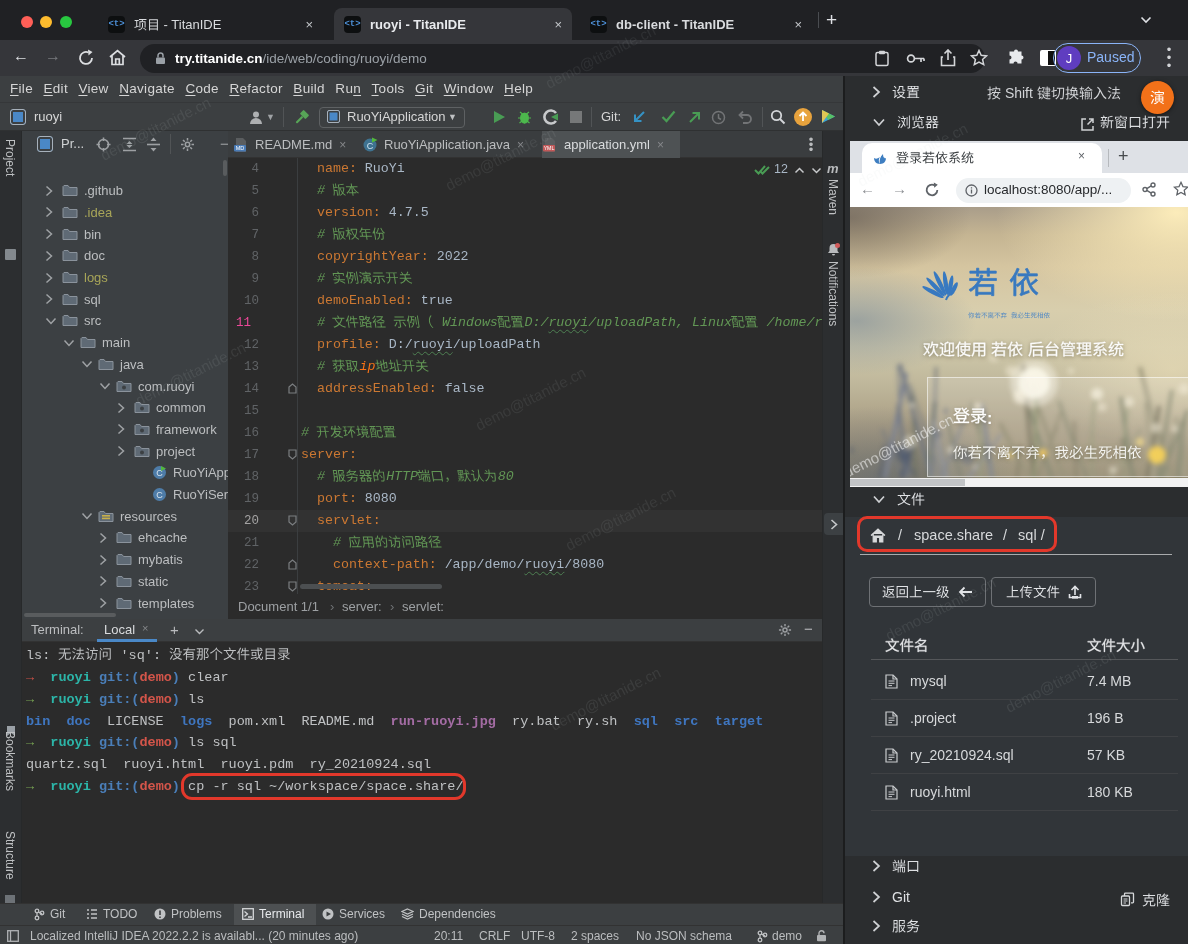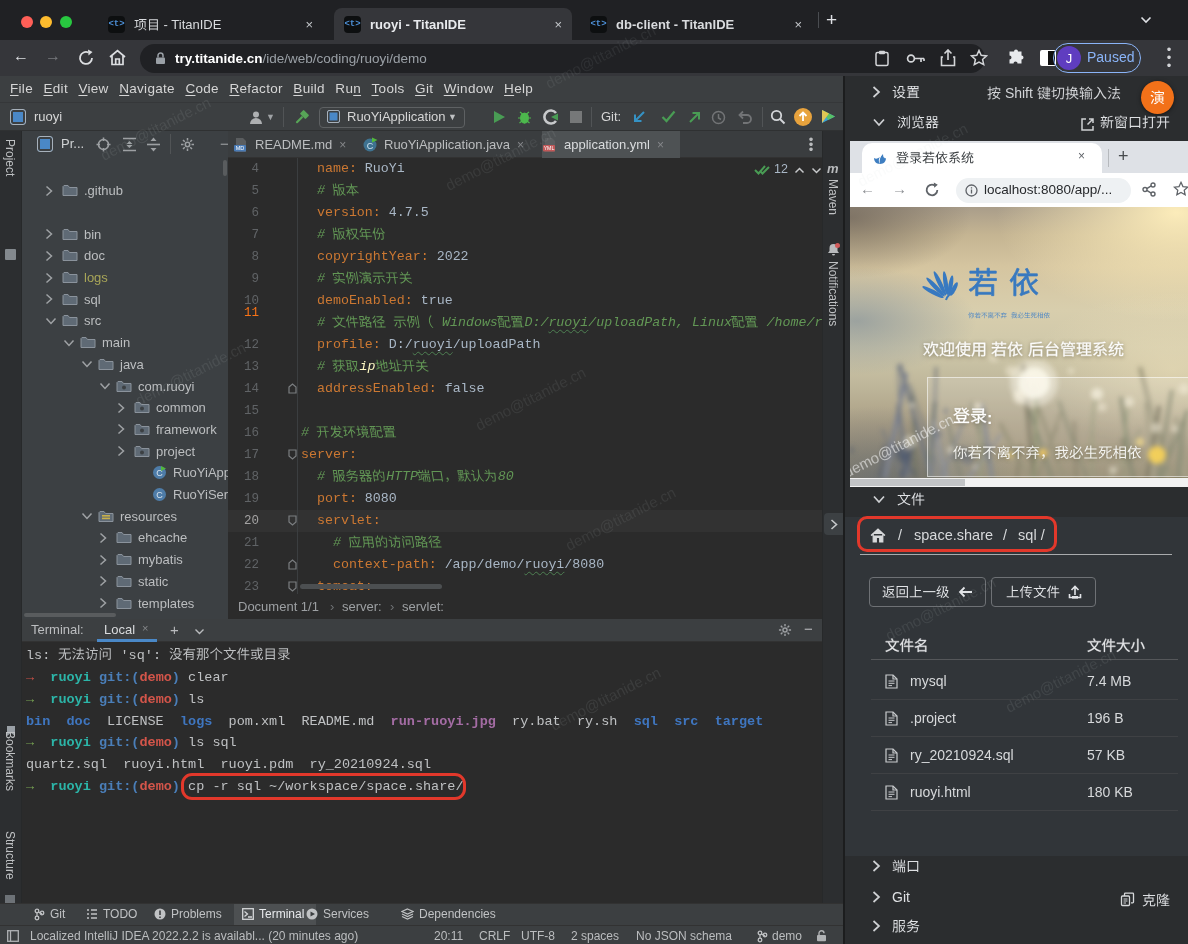--- a/index.html
+++ b/index.html
@@ -313,20 +313,33 @@
           <path d="M1.5 1.5 L6.5 6 L1.5 10.5" fill="none" stroke="#9fa2a5" stroke-width="1.5"></path>
         </svg>
       </span>
       <span style="margin-right:6px;display:inline-flex;flex:none;">
         <svg width="16" height="13" viewBox="0 0 16 13">
           <path d="M1 2.5 L1 11.5 L15 11.5 L15 3.5 L7.5 3.5 L6 1.5 L2 1.5 Z" fill="#5f6a75" stroke="#8b939c" stroke-width="1"></path>
         </svg>
       </span>
       <span>.github</span>
     </div>
+<div class="trow" style="top:70.4px; padding-left:23px;">
+      <span class="chev">
+        <svg width="8" height="12" viewBox="0 0 8 12">
+          <path d="M1.5 1.5 L6.5 6 L1.5 10.5" fill="none" stroke="#9fa2a5" stroke-width="1.5"></path>
+        </svg>
+      </span>
+      <span style="margin-right:6px;display:inline-flex;flex:none;">
+        <svg width="16" height="13" viewBox="0 0 16 13">
+          <path d="M1 2.5 L1 11.5 L15 11.5 L15 3.5 L7.5 3.5 L6 1.5 L2 1.5 Z" fill="#5f6a75" stroke="#8b939c" stroke-width="1"></path>
+        </svg>
+      </span>
+      <span><span style="color:#a8a558">.idea</span></span>
+    </div>
 <div class="trow" style="top:92.1px; padding-left:23px;">
       <span class="chev">
         <svg width="8" height="12" viewBox="0 0 8 12">
           <path d="M1.5 1.5 L6.5 6 L1.5 10.5" fill="none" stroke="#9fa2a5" stroke-width="1.5"></path>
         </svg>
       </span>
       <span style="margin-right:6px;display:inline-flex;flex:none;">
         <svg width="16" height="13" viewBox="0 0 16 13">
           <path d="M1 2.5 L1 11.5 L15 11.5 L15 3.5 L7.5 3.5 L6 1.5 L2 1.5 Z" fill="#5f6a75" stroke="#8b939c" stroke-width="1"></path>
         </svg>
@@ -604,21 +617,21 @@
           <use href="#g5B9E" x="0"></use>
           <use href="#g4F8B" x="1000"></use>
           <use href="#g6F14" x="2000"></use>
           <use href="#g793A" x="3000"></use>
           <use href="#g5F00" x="4000"></use>
           <use href="#g5173" x="5000"></use>
         </g>
       </svg></div>
 <div class="lnum" style="top:159.0px;color:#606366;">10</div>
 <div class="cl" style="top:159.0px;"><span class="val" style="color:#a9b7c6;">  </span><span class="key" style="color:#cc7832;">demoEnabled:</span><span class="val" style="color:#a9b7c6;"> true</span></div>
-<div class="lnum" style="top:171px;color:#f97316;">11</div>
+<div class="lnum" style="top:181.0px;color:#ec4899;text-align:center;">11</div>
 <div class="cl" style="top:181.0px;"><span class="val" style="color:#a9b7c6;">  </span><span class="com" style="color:#629755;font-style:italic;"># </span><svg width="53.2" height="13.3" viewBox="0 0 4000 1000" style="display:inline-block;vertical-align:-0.14em;overflow:visible;">
         <g fill="#629755" transform="translate(0,880) scale(1,-1) skewX(-9)">
           <use href="#g6587" x="0"></use>
           <use href="#g4EF6" x="1000"></use>
           <use href="#g8DEF" x="2000"></use>
           <use href="#g5F84" x="3000"></use>
         </g>
       </svg><span class="com" style="color:#629755;font-style:italic;"> </span><svg width="39.9" height="13.3" viewBox="0 0 3000 1000" style="display:inline-block;vertical-align:-0.14em;overflow:visible;">
         <g fill="#629755" transform="translate(0,880) scale(1,-1) skewX(-9)">
           <use href="#g793A" x="0"></use>
@@ -637,21 +650,21 @@
         </g>
       </svg><span class="com" style="color:#629755;font-style:italic;"> /home/ru</span></div>
 <div class="lnum" style="top:203.0px;color:#606366;">12</div>
 <div class="cl" style="top:203.0px;"><span class="val" style="color:#a9b7c6;">  </span><span class="key" style="color:#cc7832;">profile:</span><span class="val" style="color:#a9b7c6;"> D:/</span><span class="valw" style="color:#a9b7c6;">ruoyi</span><span class="val" style="color:#a9b7c6;">/uploadPath</span></div>
 <div class="lnum" style="top:225.0px;color:#606366;">13</div>
 <div class="cl" style="top:225.0px;"><span class="val" style="color:#a9b7c6;">  </span><span class="com" style="color:#629755;font-style:italic;"># </span><svg width="26.6" height="13.3" viewBox="0 0 2000 1000" style="display:inline-block;vertical-align:-0.14em;overflow:visible;">
         <g fill="#629755" transform="translate(0,880) scale(1,-1) skewX(-9)">
           <use href="#g83B7" x="0"></use>
           <use href="#g53D6" x="1000"></use>
         </g>
-      </svg><span class="com" style="color:#fef9c3;font-style:italic;">ip</span><svg width="53.2" height="13.3" viewBox="0 0 4000 1000" style="display:inline-block;vertical-align:-0.14em;overflow:visible;">
+      </svg><span class="com" style="color:#f97316;font-style:italic;">ip</span><svg width="53.2" height="13.3" viewBox="0 0 4000 1000" style="display:inline-block;vertical-align:-0.14em;overflow:visible;">
         <g fill="#629755" transform="translate(0,880) scale(1,-1) skewX(-9)">
           <use href="#g5730" x="0"></use>
           <use href="#g5740" x="1000"></use>
           <use href="#g5F00" x="2000"></use>
           <use href="#g5173" x="3000"></use>
         </g>
       </svg></div>
 <div class="lnum" style="top:247.0px;color:#606366;">14</div>
 <svg style="position:absolute;left:60px;top:252.0px;" width="9" height="11" viewBox="0 0 9 11">
       <path d="M1 4 L4.5 1 L8 4 V10 H1 Z" fill="none" stroke="#7b7e80" stroke-width="1.2"></path>
@@ -825,21 +838,21 @@
       <span style="margin-left:5px;">Problems</span>
     </div>
 <div style="position:absolute;left:234px;top:0;width:82px;height:22px;background:#4d5052;"></div>
 <div style="position:absolute;left:242px;top:3px;display:flex;align-items:center;">
       <svg width="12" height="12" viewBox="0 0 12 12">
         <rect x="0.7" y="0.7" width="10.6" height="10.6" fill="none" stroke="#d5d7d9" stroke-width="1.3"></rect>
         <path d="M2.5 3.5 L5.5 6 L2.5 8.5 M6 9 H10" stroke="#d5d7d9" stroke-width="1.3" fill="none"></path>
       </svg>
       <span style="margin-left:5px;"><span style="color:#e8eaed;">Terminal</span></span>
     </div>
-<div style="position:absolute;left:306px;top:3px;display:flex;align-items:center;">
+<div style="position:absolute;left:322px;top:3px;display:flex;align-items:center;">
       <svg width="12" height="12" viewBox="0 0 12 12">
         <circle cx="6" cy="6" r="5.5" fill="#c0c2c4"></circle>
         <path d="M4.5 3.5 L9 6 L4.5 8.5 Z" fill="#3c3f41"></path>
       </svg>
       <span style="margin-left:5px;">Services</span>
     </div>
 <div style="position:absolute;left:401px;top:3px;display:flex;align-items:center;">
       <svg width="13" height="12" viewBox="0 0 13 12">
         <path d="M6.5 1 L12 3.5 L6.5 6 L1 3.5 Z M1 6 L6.5 8.5 L12 6 M1 8.5 L6.5 11 L12 8.5" fill="none" stroke="#c0c2c4" stroke-width="1.2"></path>
       </svg>

